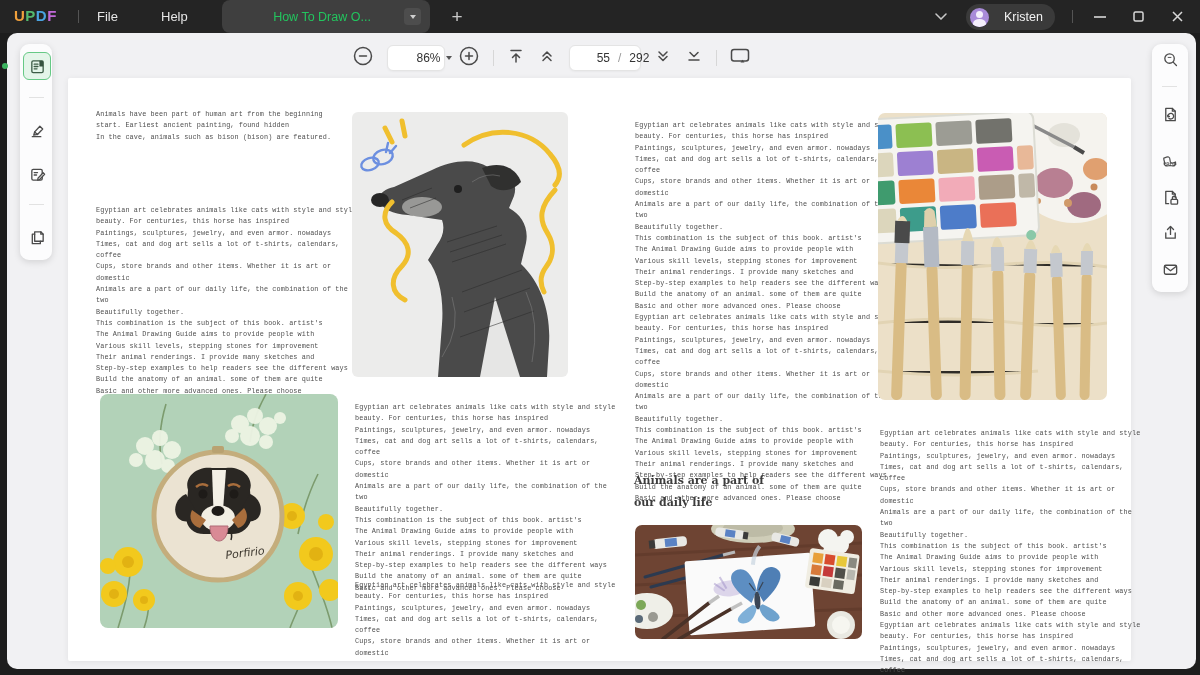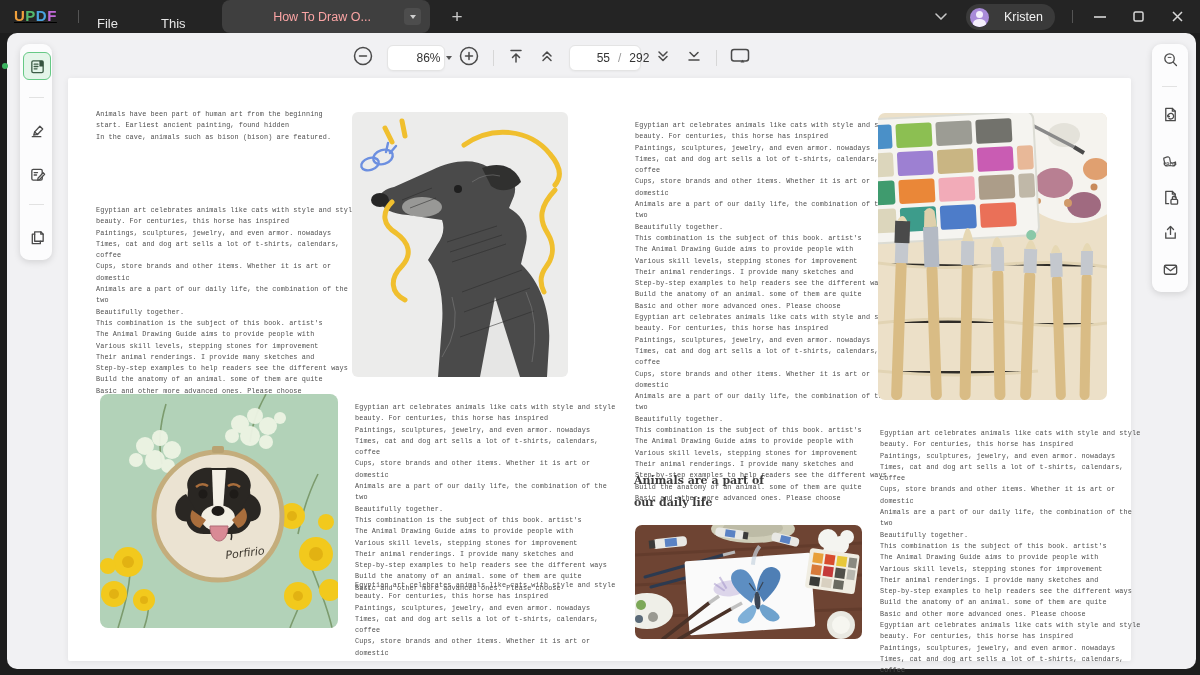--- a/index.html
+++ b/index.html
@@ -1,26 +1,26 @@
 <!DOCTYPE html>
 <html><head>
 <meta charset="utf-8">
 <style>
   * { margin:0; padding:0; box-sizing:border-box; }
   html,body { width:1200px; height:675px; overflow:hidden; background:#1d1d1d;
     font-family:"Liberation Sans","DejaVu Sans",sans-serif; }
 
   
   #topbar { position:absolute; left:0; top:0; width:1200px; height:33px; background:#242424; }
-  .logo { position:absolute; left:14px; top:7px; font-weight:bold; font-size:15px; letter-spacing:.5px;text-decoration:underline; }
+  .logo { position:absolute; left:14px; top:7px; font-weight:bold; font-size:15px; letter-spacing:.5px; }
   .logo .u{color:#f0a03c}.logo .p{color:#53b96e}.logo .d{color:#4aa3e0}.logo .f{color:#c169d8}
   .tb-sep { position:absolute; top:10px; width:1px; height:13px; background:#545454; }
-  .menu-item { position:absolute; top:0; height:33px; line-height:33px; color:#e6e6e6; font-size:13px; padding:7px 10px; cursor:default; }
+  .menu-item { position:absolute; top:0; height:33px; line-height:33px; color:#e6e6e6; font-size:13px; padding:0 10px; cursor:default; }
   .doc-tab { position:absolute; left:222px; top:0; width:208px; height:33px; background:#3f3f3f; border-radius:8px; display:flex; align-items:center; }
-  .doc-tab .title { flex:1; text-align:center; color:#fca5a5; font-size:12.5px; padding-left:18px;
+  .doc-tab .title { flex:1; text-align:center; color:#22c55e; font-size:12.5px; padding-left:18px;
      white-space:nowrap; overflow:hidden; }
   .tab-caret { width:17px; height:17px; background:#4d4d4d; border-radius:4px; margin-right:9px;
      display:flex; align-items:center; justify-content:center; }
   .caret-down { width:0; height:0; border-left:3.5px solid transparent; border-right:3.5px solid transparent; border-top:4.5px solid #cfcfcf; }
   .plus-btn { position:absolute; left:444px; top:4px; width:26px; height:26px; color:#c8c8c8; font-size:19px; line-height:25px; text-align:center; }
   .win-icon { position:absolute; top:0; height:33px; display:flex; align-items:center; justify-content:center; }
   .user-pill { position:absolute; left:966px; top:4px; height:26px; background:#3a3a3a; border-radius:14px;
      display:flex; align-items:center; padding:0 12px 0 4px; gap:15px; }
   .avatar { width:19px; height:19px; border-radius:50%; background:#a98bd9; position:relative; overflow:hidden; }
   .avatar::before{ content:""; position:absolute; left:6px; top:3.5px; width:7px; height:7px; border-radius:50%; background:#f4effc; }
@@ -56,21 +56,21 @@
 
   text { font-family:"DejaVu Sans",sans-serif; }
 </style>
 </head>
 <body>
 
 <div id="topbar">
   <div class="logo"><span class="u">U</span><span class="p">P</span><span class="d">D</span><span class="f">F</span></div>
   <div class="tb-sep" style="left:78px"></div>
   <div class="menu-item" style="left:87px">File</div>
-  <div class="menu-item" style="left:151px">This</div>
+  <div class="menu-item" style="left:151px">Help</div>
 
   <div class="doc-tab">
     <div class="title">How To Draw O...</div>
     <div class="tab-caret">
         <div class="caret-down"></div>
       </div>
   </div>
   <div class="plus-btn">+</div>
 
   <div class="win-icon" style="left:928px;width:26px">

